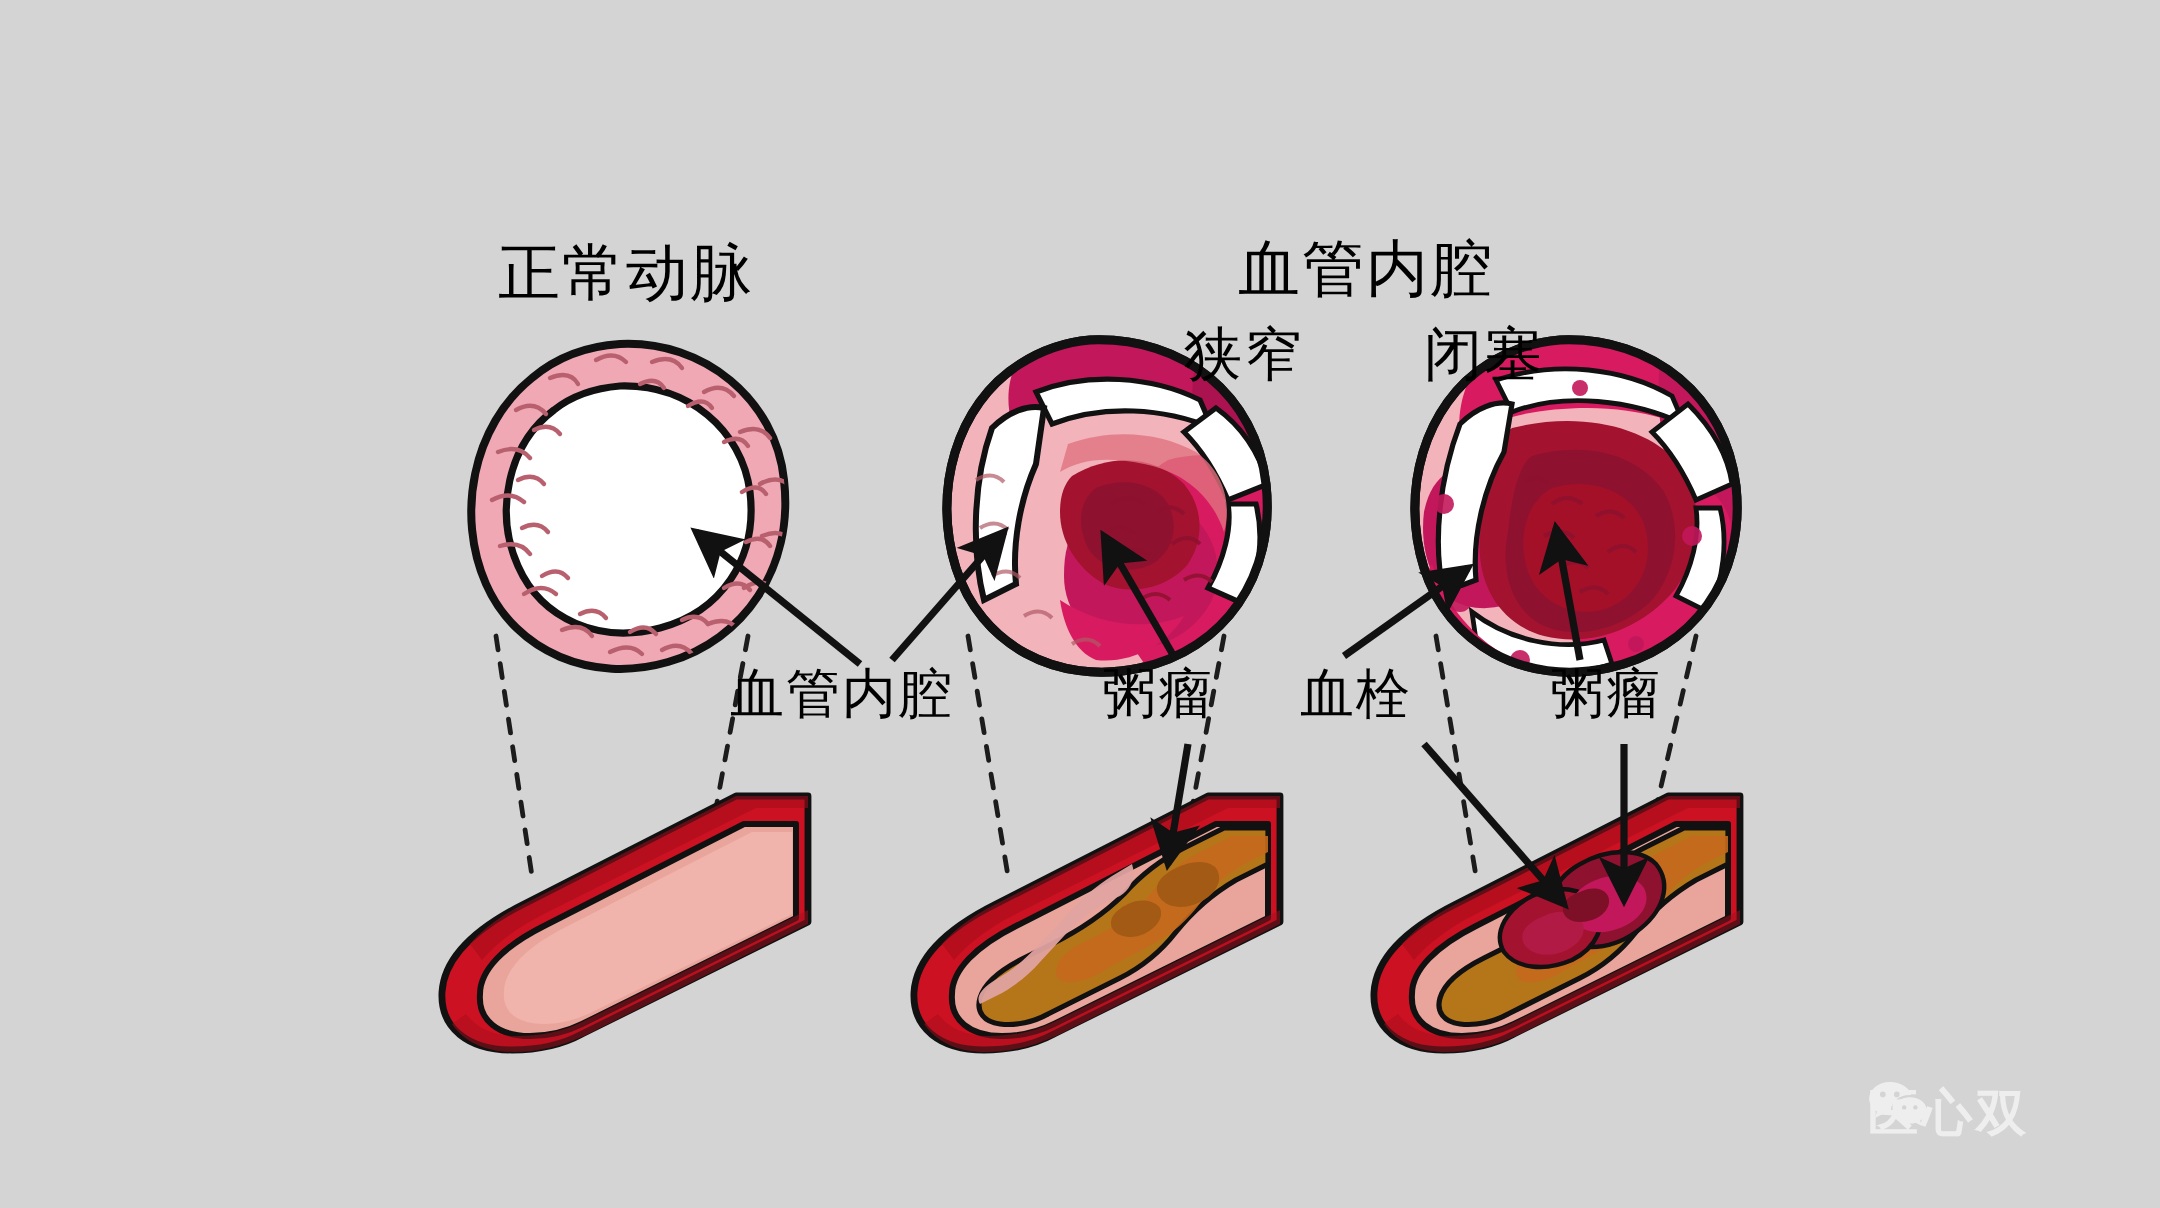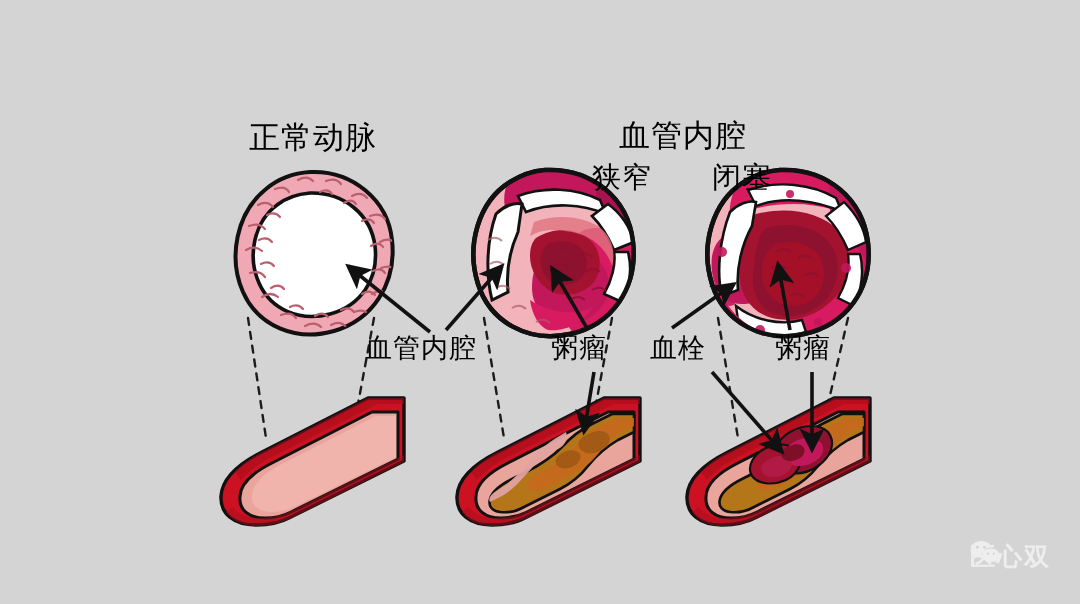--- a/index.html
+++ b/index.html
@@ -48,21 +48,20 @@
   #c-atheroma2{ left: 775px; top: 334px; }
 
   #watermark {
     position: absolute;
     left: 934px;
     top: 540px;
     display: flex;
     align-items: flex-start;
     gap: 7px;
     opacity: 0.62;
-    margin-left: 36px;
   }
   #watermark .wm-text {
     color: #ffffff;
     font-size: 25px;
     font-weight: 700;
     letter-spacing: 2px;
     font-family: "DejaVu Sans", "Liberation Sans", sans-serif;
   }
 </style>
 </head>

